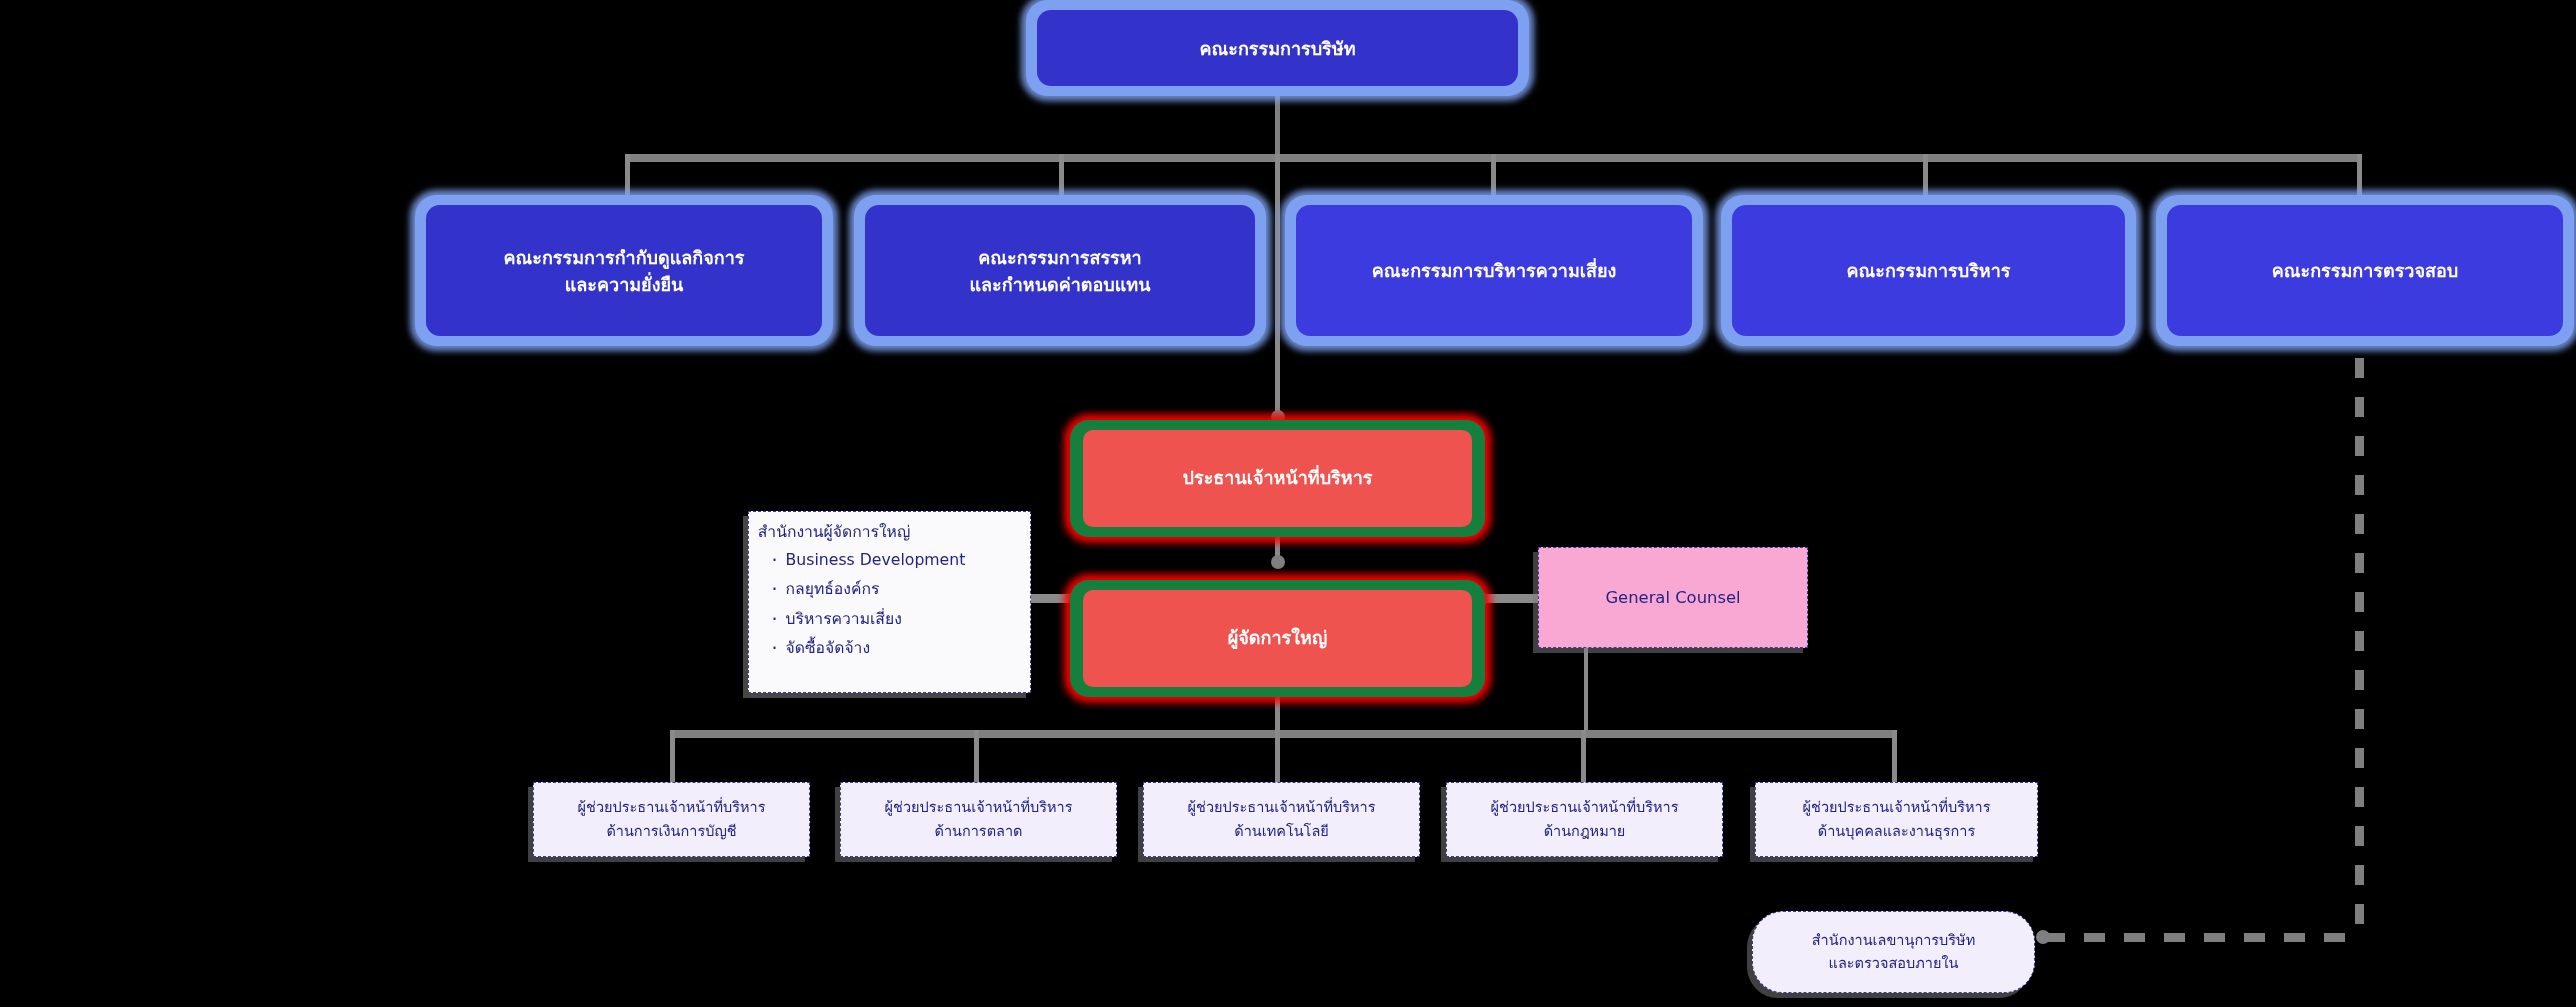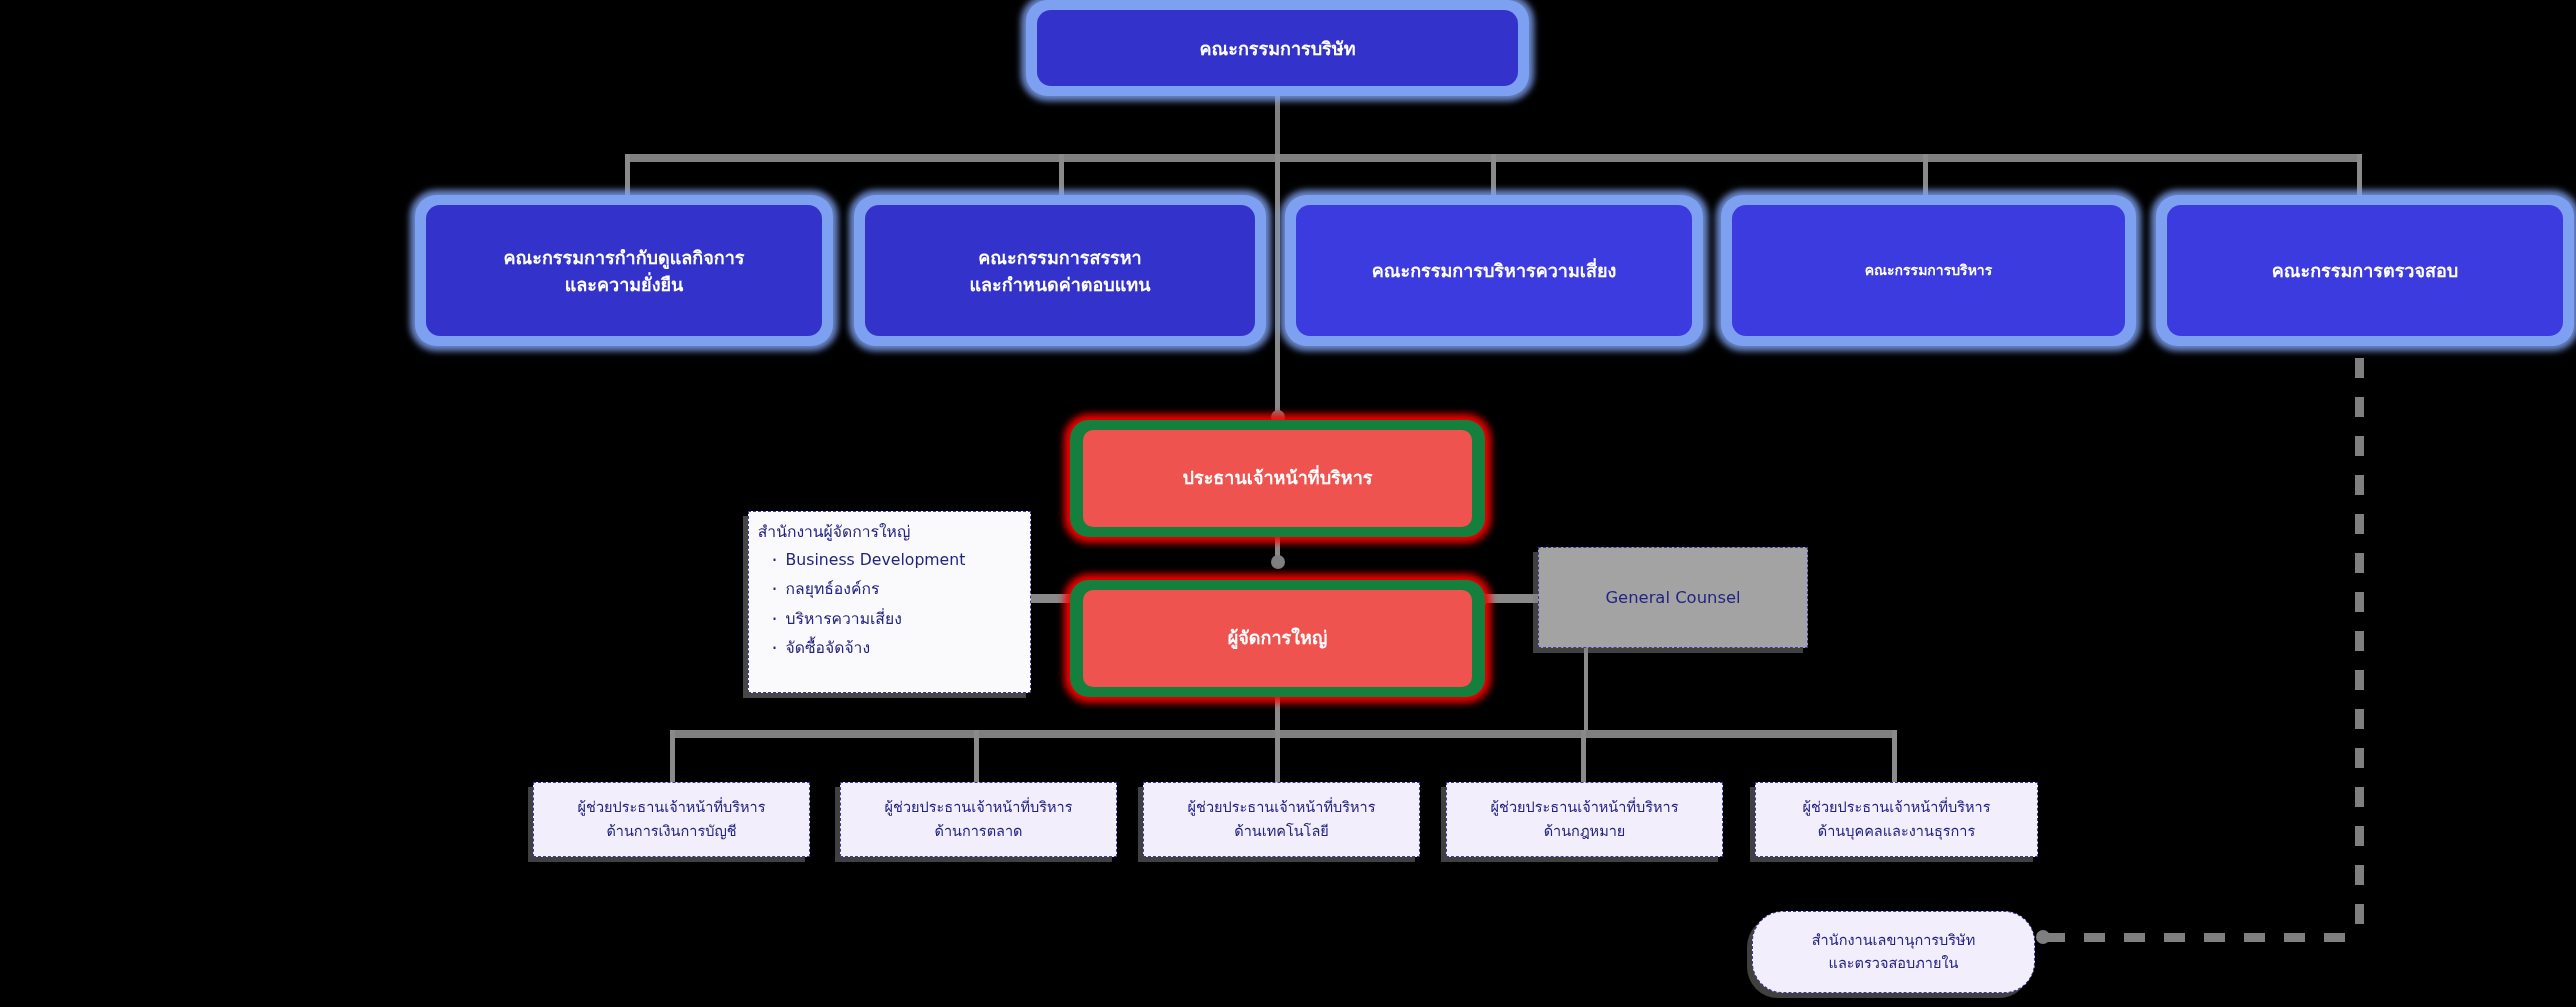--- a/index.html
+++ b/index.html
@@ -121,21 +121,21 @@
     content: "·";
     position: absolute;
     left: 0;
     top: -1.3px;
     font-size: 19px;
     line-height: 1.75;
   }
 
   .plain-box {
     position: absolute;
-    background: #a3a3a3;
+    background: #f9a8d4;
     border: 1.9px dashed #3a3a9e;
     box-sizing: border-box;
     box-shadow: -5px 5px 0 0 rgba(128,128,128,0.5);
     display: flex;
     align-items: center;
     justify-content: center;
     text-align: right;
     color: #232383;
     line-height: 1.55;
   }
@@ -239,21 +239,21 @@
   </div>
 
   <div class="blue-wrap" style="left:1285px; top:195px; width:418px; height:151px;">
     <div class="blue-box bright">
       <span style="font-size:18px;">คณะกรรมการบริหารความเสี่ยง</span>
     </div>
   </div>
 
   <div class="blue-wrap" style="left:1721px; top:195px; width:415px; height:151px;">
     <div class="blue-box bright">
-      <span style="font-size:14px;">คณะกรรมการบริหาร</span>
+      <span style="font-size:18px;">คณะกรรมการบริหาร</span>
     </div>
   </div>
 
   <div class="blue-wrap" style="left:2156px; top:195px; width:418px; height:151px;">
     <div class="blue-box bright">
       <span style="font-size:18px;">คณะกรรมการตรวจสอบ</span>
     </div>
   </div>
 
   <div class="red-wrap" style="left:1070px; top:380px; width:415px; height:117px;">

